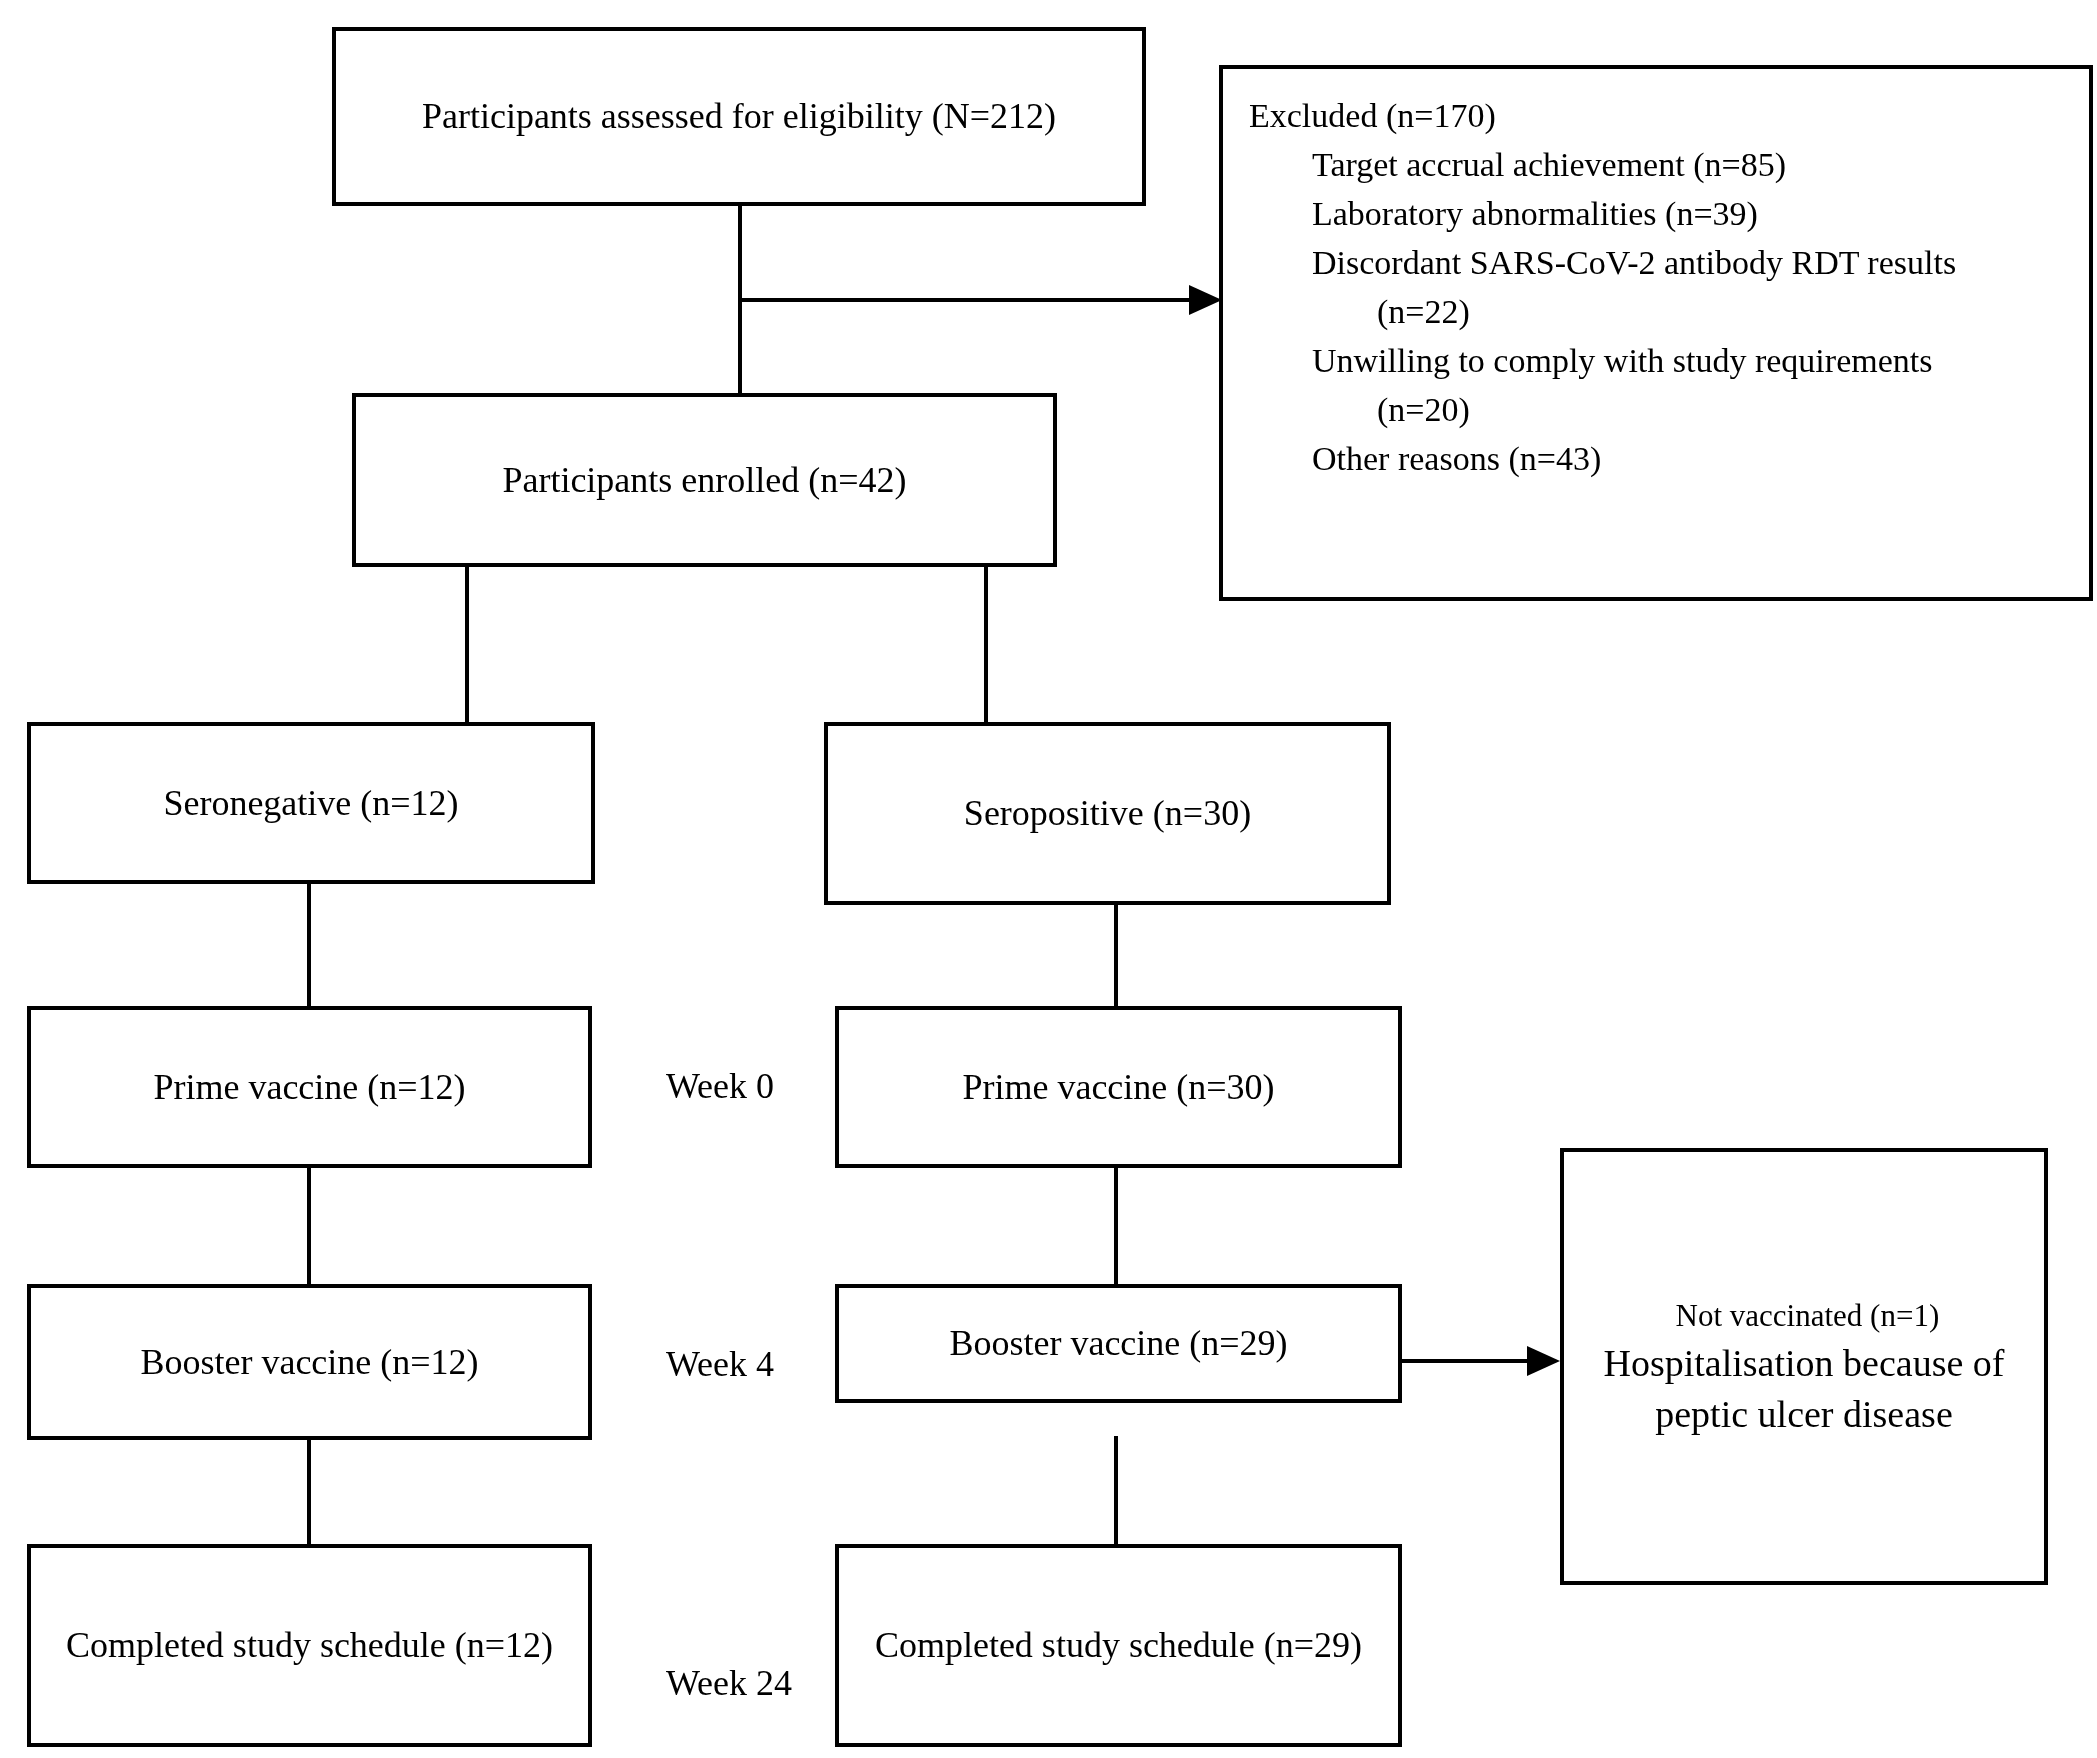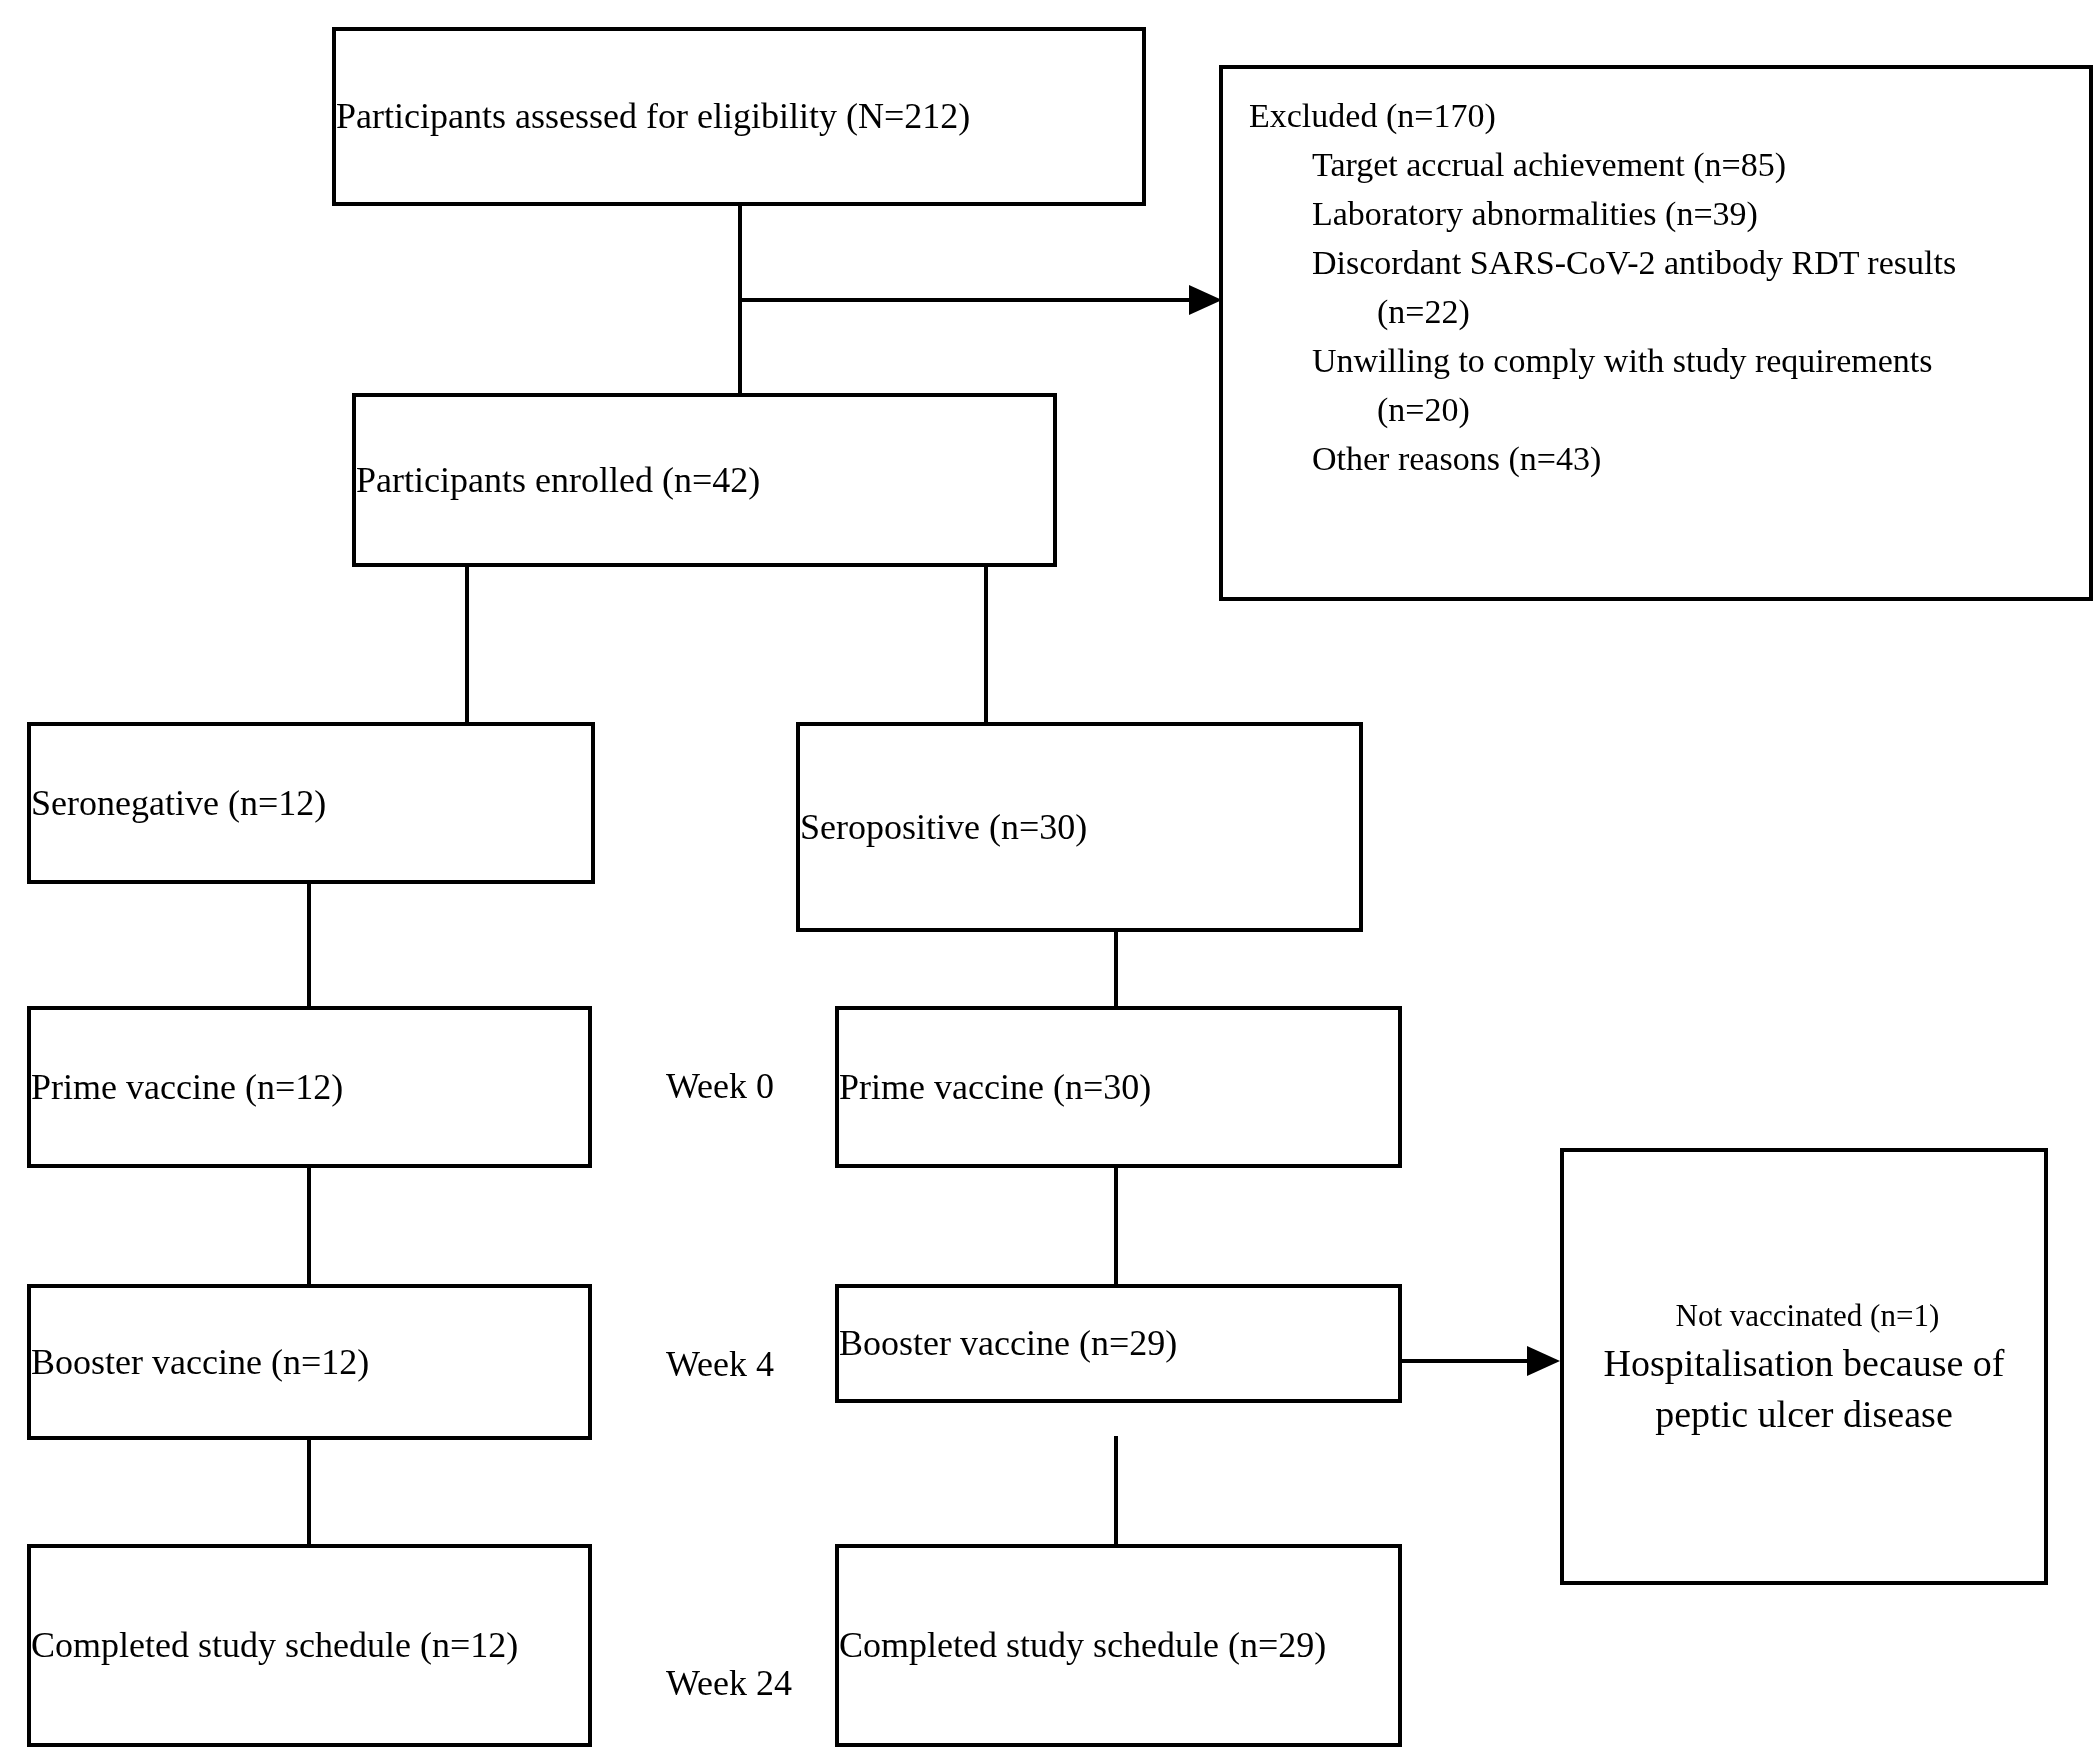--- a/index.html
+++ b/index.html
@@ -12,33 +12,33 @@
     color: #000000;
     overflow: hidden;
   }
   .box {
     position: absolute;
     background: #ffffff;
     border: 4.8px solid #000000;
     box-sizing: border-box;
     display: flex;
     align-items: center;
-    justify-content: flex-start;
+    justify-content: center;
     text-align: center;
     font-size: 36px;
     line-height: 1.25;
   }
   
   [data-name="assessed-box"]        { left: 332px;  top: 27px;   width: 814px; height: 179px; }
   [data-name="excluded-box"]        { left: 1219px; top: 65px;   width: 874px; height: 536px;
                                       display: block; text-align: left; font-size: 34px;
                                       padding: 22px 16.4px 0 26px; }
   [data-name="enrolled-box"]        { left: 352px;  top: 393px;  width: 705px; height: 174px; }
   [data-name="seronegative-box"]    { left: 27px;   top: 722px; width: 568px;  height: 162px; font-family: Liberation Serif, serif; }
-  [data-name="seropositive-box"]    { left: 796px; top: 722px; width: 567px;  height: 210px; }
+  [data-name="seropositive-box"]    { left: 824px; top: 722px; width: 567px;  height: 183px; }
   [data-name="prime-left-box"]      { left: 27px;   top: 1006px; width: 565px;  height: 162px; }
   [data-name="prime-right-box"]     { left: 835px; top: 1006px; width: 567px;  height: 162px; }
   [data-name="booster-left-box"]    { left: 27px;   top: 1284px; width: 565px;  height: 156px; }
   [data-name="booster-right-box"]   { left: 835px; top: 1284px; width: 567px;  height: 119px; }
   [data-name="completed-left-box"]  { left: 27px;   top: 1544px; width: 565px;  height: 203px; }
   [data-name="completed-right-box"] { left: 835px; top: 1544px; width: 567px;  height: 203px; }
   [data-name="not-vaccinated-box"]  { left: 1560px; top: 1148px; width: 488px;  height: 437px;
                                       display: flex; flex-direction: column; justify-content: center;
                                       padding: 14px 11px; font-size: 38px; line-height: 51px; }
   

